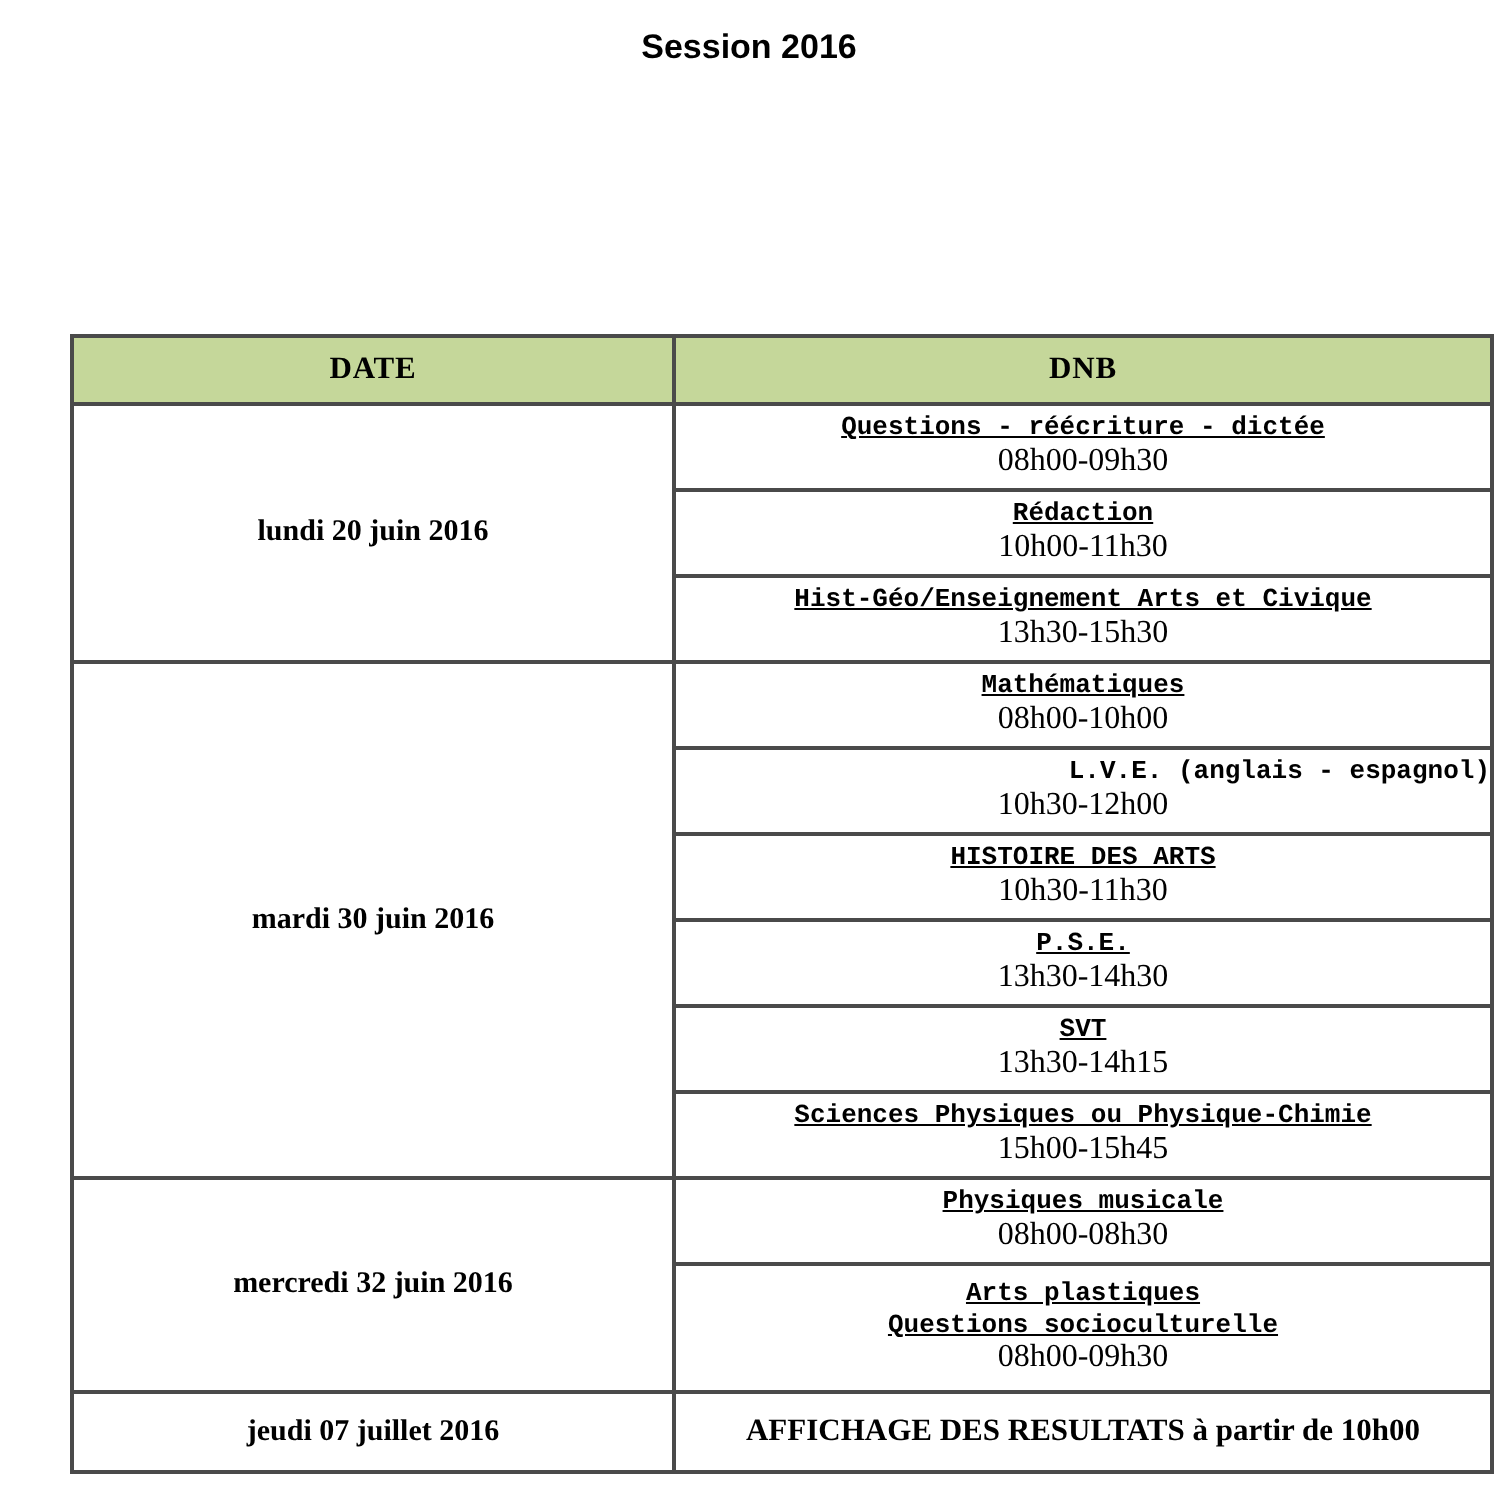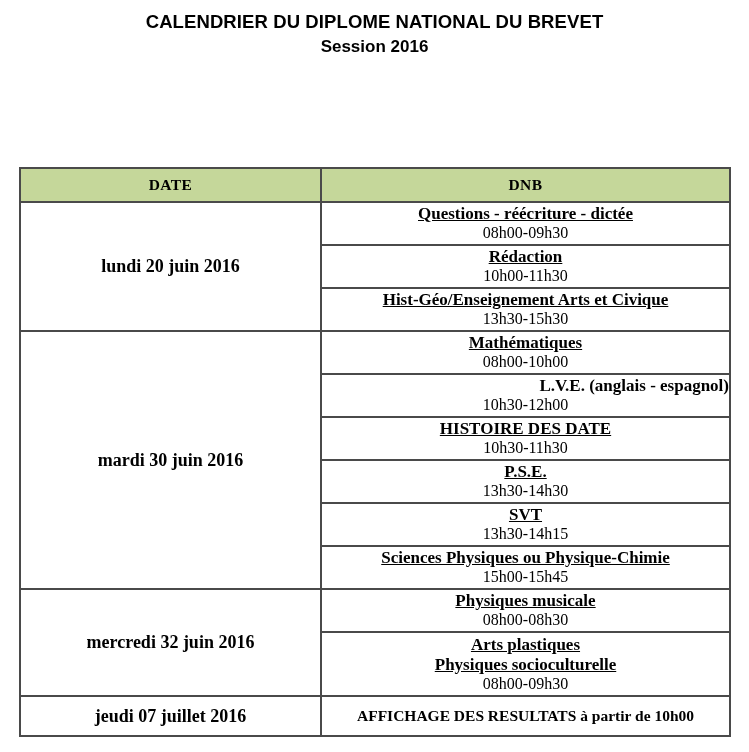--- a/index.html
+++ b/index.html
@@ -40,20 +40,21 @@
   .table-wrap {
     position: absolute;
     left: 19px;
     top: 167px;
     width: 710px;
   }
   table.cal {
     border-collapse: collapse;
     width: 710px;
     table-layout: fixed;
+    margin-left: 16px;
   }
   table.cal col.c-date { width: 301px; }
   table.cal col.c-dnb  { width: 409px; }
 
   table.cal th,
   table.cal td {
     border: 2px solid #4a4a4a;
     padding: 0;
     vertical-align: middle;
     text-align: center;
@@ -63,65 +64,65 @@
   thead th {
     background: #c5d79a;
     height: 32px;
     font-size: 15.5px;
     font-weight: bold;
     letter-spacing: 0.4px;
   }
 
   
   td.date-cell {
-    font-size: 18px;
+    font-size: 15px;
     font-weight: bold;
     border-right-width: 2px;
   }
 
   
   td.dnb-cell {
     height: 41px;
     padding: 2px 4px 3px 4px;
     line-height: 1.18;
   }
   td.dnb-cell.tall {
     height: 62px;
   }
   td.dnb-cell.result {
     height: 38px;
   }
 
   .subject {
     display: block;
-    font-size: 17px;
+    font-size: 13px;
     font-weight: bold;
     text-decoration: underline;
     text-underline-offset: 1px;
+    font-family: Liberation Mono, monospace;
   }
   .subject.no-underline {
     text-decoration: none;
     text-align: right;
   }
   .time {
     display: block;
     font-size: 16px;
     font-weight: normal;
   }
   .result-text {
     display: block;
     font-size: 15.5px;
     font-weight: bold;
   }
 </style>
 </head>
 <body>
 
 <div class="title-block">
-  <div class="title-line1">CALENDRIER DU DIPLOME NATIONAL DU BREVET</div>
   <div class="title-line2">Session 2016</div>
 </div>
 
 <div class="table-wrap">
   <table class="cal">
     <colgroup>
       <col class="c-date">
       <col class="c-dnb">
     </colgroup>
     <thead>
@@ -160,21 +161,21 @@
         </td>
       </tr>
       <tr>
         <td class="dnb-cell">
           <span class="subject no-underline">L.V.E. (anglais - espagnol)</span>
           <span class="time">10h30-12h00</span>
         </td>
       </tr>
       <tr>
         <td class="dnb-cell">
-          <span class="subject">HISTOIRE DES DATE</span>
+          <span class="subject">HISTOIRE DES ARTS</span>
           <span class="time">10h30-11h30</span>
         </td>
       </tr>
       <tr>
         <td class="dnb-cell">
           <span class="subject">P.S.E.</span>
           <span class="time">13h30-14h30</span>
         </td>
       </tr>
       <tr>
@@ -193,21 +194,21 @@
       <tr>
         <td class="date-cell" rowspan="2">mercredi 32 juin 2016</td>
         <td class="dnb-cell">
           <span class="subject">Physiques musicale</span>
           <span class="time">08h00-08h30</span>
         </td>
       </tr>
       <tr>
         <td class="dnb-cell tall">
           <span class="subject">Arts plastiques</span>
-          <span class="subject">Physiques socioculturelle</span>
+          <span class="subject">Questions socioculturelle</span>
           <span class="time">08h00-09h30</span>
         </td>
       </tr>
 
       <tr>
         <td class="date-cell">jeudi 07 juillet 2016</td>
         <td class="dnb-cell result">
           <span class="result-text">AFFICHAGE DES RESULTATS à partir de 10h00</span>
         </td>
       </tr>

